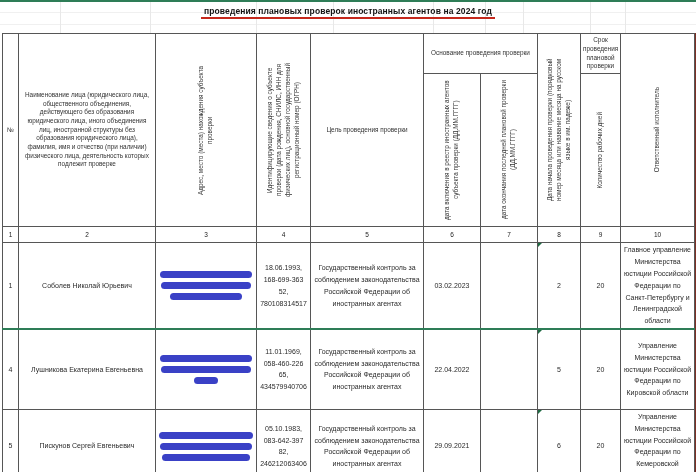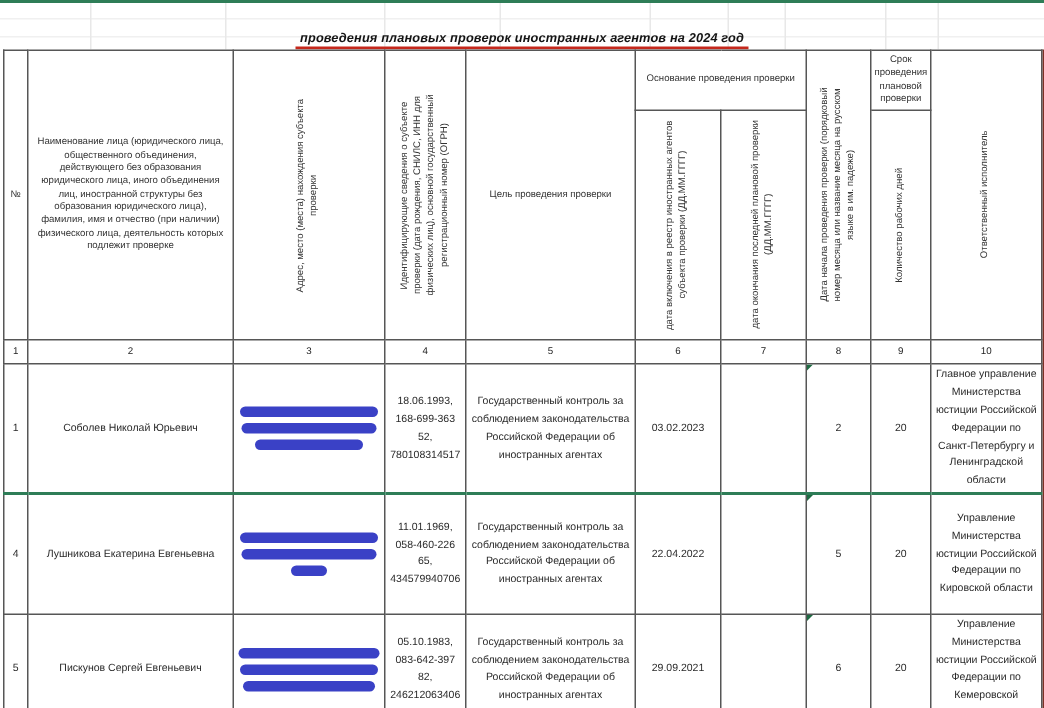--- a/index.html
+++ b/index.html
@@ -11,21 +11,21 @@
   
   .top-green{position:absolute;top:0;left:0;width:696px;height:2px;}
   .grid-h{position:absolute;left:0;width:696px;height:1px;background:#f0f0f0;}
   .grid-v{position:absolute;top:2px;height:31px;width:1px;background:#e8e8e8;}
   .right-edge{position:absolute;top:33px;right:0;width:2px;height:439px;background:#7d3026;}
 
   
   .titles{position:absolute;left:0;top:3px;width:696px;text-align:center;}
   .title-line{font-size:8.5px;font-weight:bold;color:#141414;letter-spacing:.1px;}
   .title-line span{display:inline-block;border-bottom:2.5px solid #c5281c;padding:0 3px 1px 3px;}
-  .title-line.second{margin-top:17px;font-style:italic;}
+  .title-line.second{margin-top:3px;}
 
   
   table.plan{
     position:absolute;left:2px;top:33px;width:692px;
     border-collapse:collapse;table-layout:fixed;
     background:#fff;
   }
   table.plan td{
     border:1px solid #565656;
     text-align:center;vertical-align:middle;

